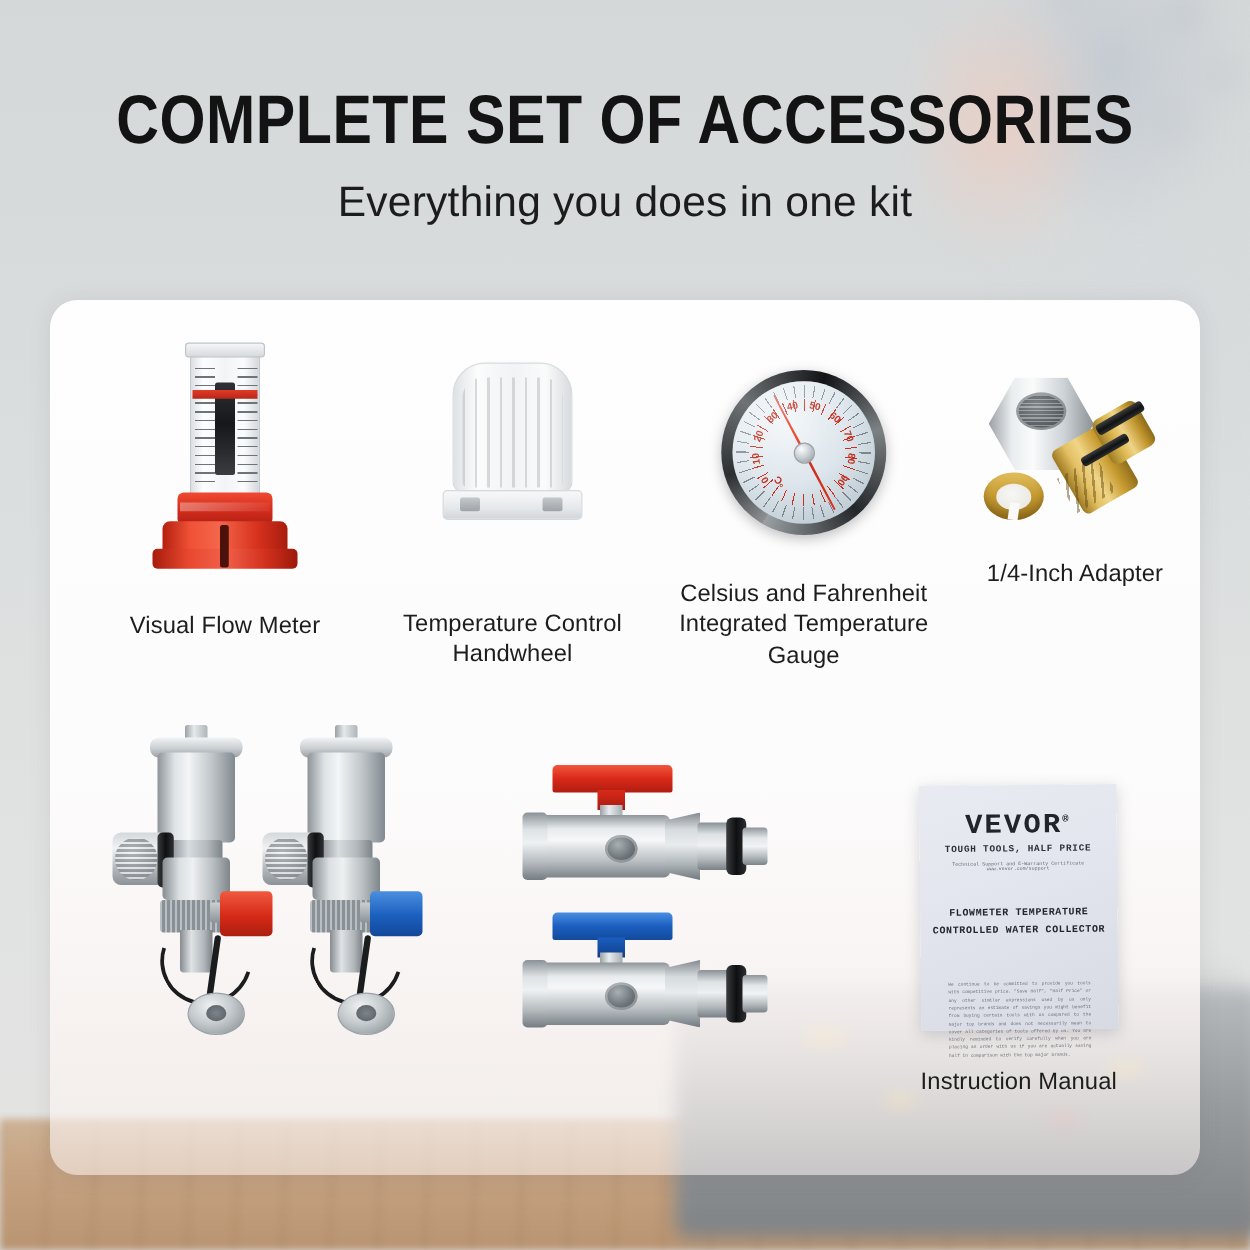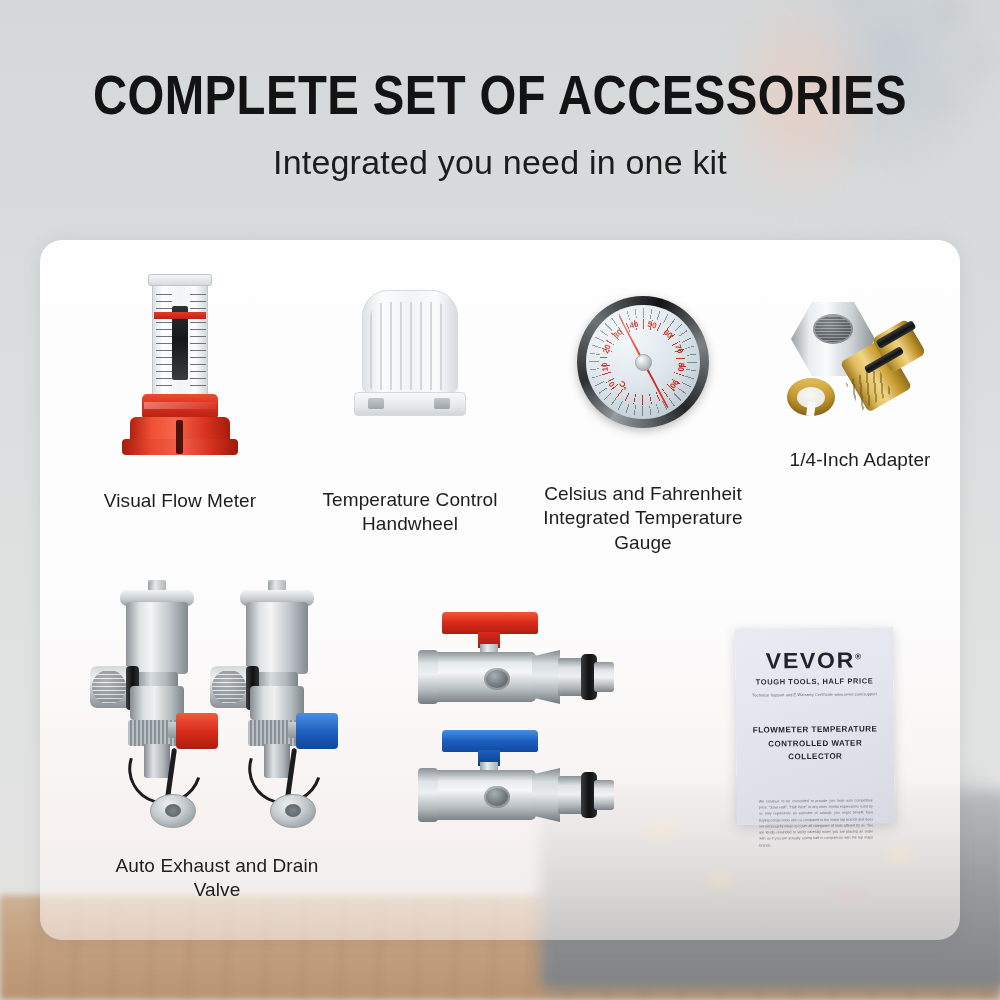--- a/index.html
+++ b/index.html
@@ -412,21 +412,21 @@
     background: linear-gradient(90deg,#3a3c3e,#0e0f10 50%,#2b2d2f);
     border-radius: 5px;
   }
   .bv-male {
     position: absolute; left: 176px; top: 50px; width: 20px; height: 30px;
     background: linear-gradient(180deg,#8f969b 0%, #e2e6e9 28%, #f1f3f4 50%, #b4babe 78%, #7d8489 100%);
     border-radius: 3px;
   }
 
   
-  .im { width: 158px; height: 196px; }
+  .im { width: 158px; height: 196px; font-family: Liberation Mono, monospace; }
   .im-page {
     position: absolute; inset: 0;
     background: linear-gradient(160deg,#e9ebf2 0%, #e3e6ee 40%, #dde0e9 70%, #d7dae3 100%);
     box-shadow: 0 3px 12px rgba(70,75,90,.22);
     transform: rotate(-0.6deg);
   }
   .im-inner { position: absolute; left: 10px; right: 10px; top: 20px; text-align: center; }
   .im-logo {
     font-size: 22px; font-weight: 700; letter-spacing: 1.6px; color: #20242b;
     transform: scaleX(1.05);
@@ -460,21 +460,21 @@
     </div>
     <div class="bg-floor"></div>
     <div class="bg-floor-lines"></div>
     <div class="bg-case-lid"></div>
     <div class="bg-case"></div>
     <div class="bg-tools"></div>
   </div>
 
   <div class="headings">
     <div class="title">COMPLETE SET OF ACCESSORIES</div>
-    <div class="subtitle">Integrated you need in one kit</div>
+    <div class="subtitle">Everything you does in one kit</div>
   </div>
 
   <div class="card">
 
     <div class="cell" style="left:40px; top:38px; width:200px;">
       <div class="art fm">
         <div class="fm-tube"></div>
         <div class="fm-tube-cap"></div>
         <div class="fm-scaleL"></div>
         <div class="fm-scaleR"></div>
@@ -517,21 +517,21 @@
             <span style="left: 25.2622px; top: -28.387px; transform: translate(-50%, -50%) rotate(41.6667deg);">60</span>
             <span style="left: 35.5806px; top: -13.3424px; transform: translate(-50%, -50%) rotate(69.4444deg);">70</span>
             <span style="left: 37.6985px; top: 4.77728px; transform: translate(-50%, -50%) rotate(97.2222deg);">80</span>
             <span style="left: 31.1278px; top: 21.7959px; transform: translate(-50%, -50%) rotate(125deg);">90</span>
             <span style="left: -19.2836px; top: 22.9813px; transform: translate(-50%, -50%) rotate(-140deg);">°C</span>
           </div>
         <div class="gg-needle"></div>
         <div class="gg-hub"></div>
         <div class="gg-glass"></div>
       </div>
-      <div class="cell-label" style="margin-top:54px;">Celsius and Fahrenheit Integrated Temperature Gauge</div>
+      <div class="cell-label" style="margin-top:36px;">Celsius and Fahrenheit Integrated Temperature Gauge</div>
     </div>
 
     <div class="cell" style="left:730px; top:50px; width:180px;">
       <div class="art ad">
         <div class="ad-nut"></div>
         <div class="ad-nut-hole"></div>
         <div class="ad-nut-thread"></div>
         <div class="ad-barb"></div>
         <div class="ad-barb-grooves"></div>
         <div class="ad-barb-tip"></div>
@@ -576,21 +576,20 @@
           <div class="ae-knurl"></div>
           <div class="ae-stem"></div>
           <div class="ae-lever-stub"></div>
           <div class="ae-lever ae-lever-blue"></div>
           <div class="ae-cord"></div>
           <div class="ae-cord2"></div>
           <div class="ae-washer"></div>
           <div class="ae-washer-hole"></div>
         </div>
       </div>
-      <div class="cell-label" style="margin-top:24px;">Auto Exhaust and Drain Valve</div>
     </div>
 
     <div class="cell" style="left:368px; top:372px; width:220px;">
       <div class="art bv">
         <div class="bv-unit" style="top:0;">
           <div class="bv-handle bv-handle-red"></div>
           <div class="bv-handle-neck bv-neck-red"></div>
           <div class="bv-stem"></div>
           <div class="bv-body"></div>
           <div class="bv-body-end"></div>
@@ -625,16 +624,17 @@
             <div class="im-tag">TOUGH TOOLS, HALF PRICE</div>
             <div class="im-micro">Technical Support and E-Warranty Certificate www.vevor.com/support</div>
             <div class="im-prodline">
               <div>FLOWMETER TEMPERATURE</div>
               <div>CONTROLLED WATER COLLECTOR</div>
             </div>
             <div class="im-body">We continue to be committed to provide you tools with competitive price. "Save Half", "Half Price" or any other similar expressions used by us only represents an estimate of savings you might benefit from buying certain tools with us compared to the major top brands and does not necessarily mean to cover all categories of tools offered by us. You are kindly reminded to verify carefully when you are placing an order with us if you are actually saving half in comparison with the top major brands.</div>
           </div>
         </div>
       </div>
+      <div class="cell-label" style="margin-top:30px;">Instruction Manual</div>
     </div>
 
   </div>
 </div>
 
 </body></html>

